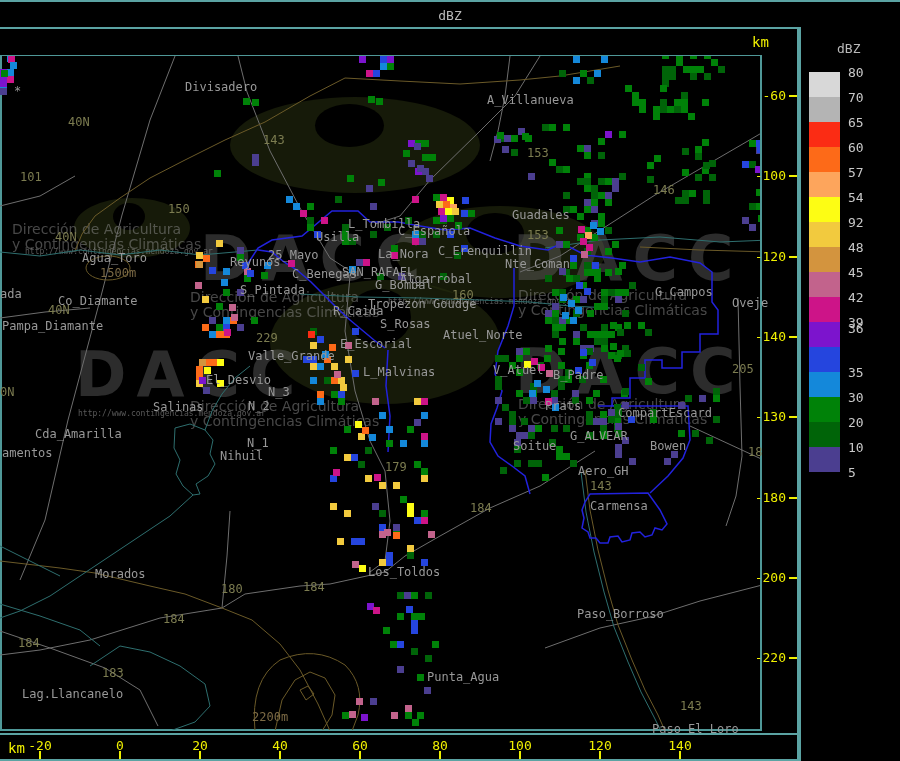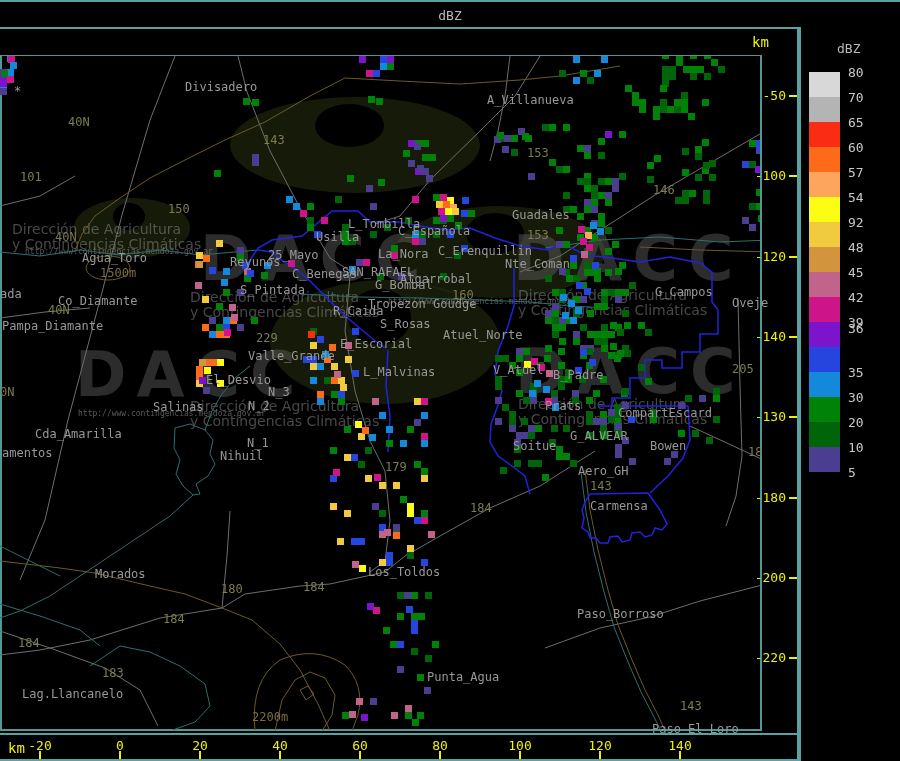--- a/index.html
+++ b/index.html
@@ -893,21 +893,21 @@
         <div class="xtick-label" style="left: 520px;">100</div>
         <div class="xtick-mark" style="left: 519px;"></div>
         <div class="xtick-label" style="left: 600px;">120</div>
         <div class="xtick-mark" style="left: 599px;"></div>
         <div class="xtick-label" style="left: 680px;">140</div>
         <div class="xtick-mark" style="left: 679px;"></div>
       </div>
   </div>
 
   <div id="yticks">
-      <div class="ytick-label abs" style="left: 750px; top: 88px;">-50</div>
+      <div class="ytick-label abs" style="left: 750px; top: 88px;">-60</div>
       <div class="ytick-mark abs" style="top: 95px;"></div>
       <div class="ytick-label abs" style="left: 750px; top: 168px;">-100</div>
       <div class="ytick-mark abs" style="top: 175px;"></div>
       <div class="ytick-label abs" style="left: 750px; top: 249px;">-120</div>
       <div class="ytick-mark abs" style="top: 256px;"></div>
       <div class="ytick-label abs" style="left: 750px; top: 329px;">-140</div>
       <div class="ytick-mark abs" style="top: 336px;"></div>
       <div class="ytick-label abs" style="left: 750px; top: 409px;">-130</div>
       <div class="ytick-mark abs" style="top: 416px;"></div>
       <div class="ytick-label abs" style="left: 750px; top: 490px;">-180</div>

